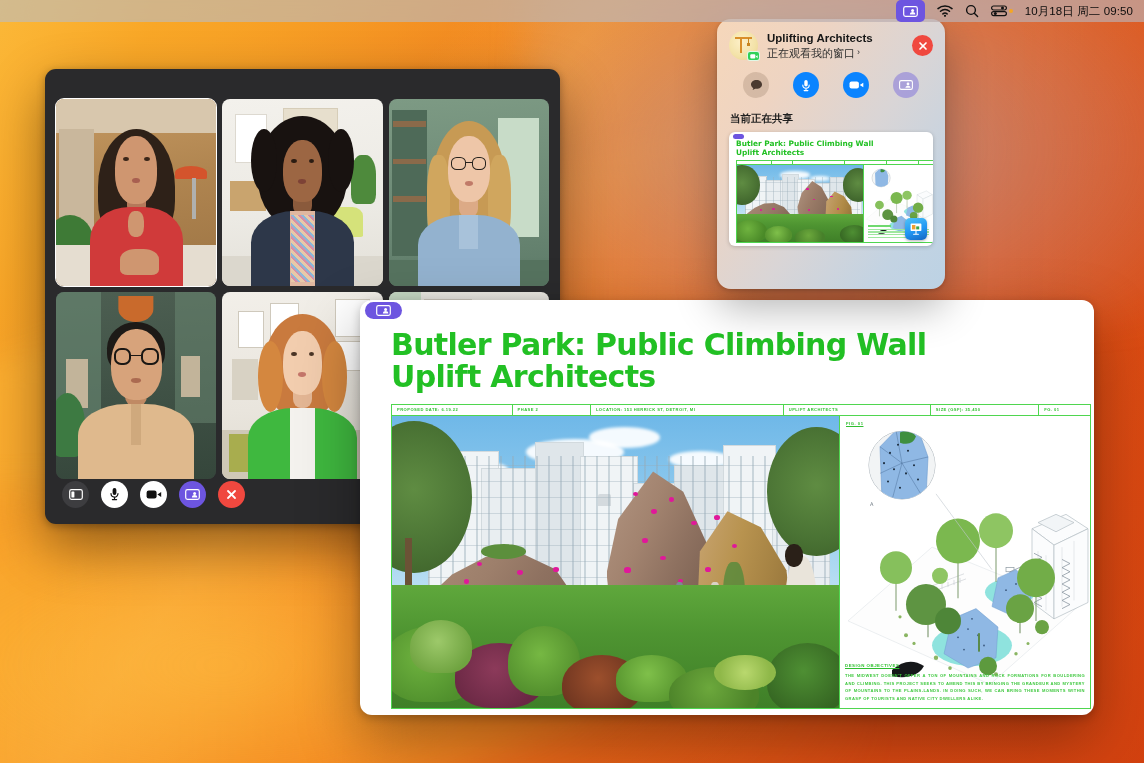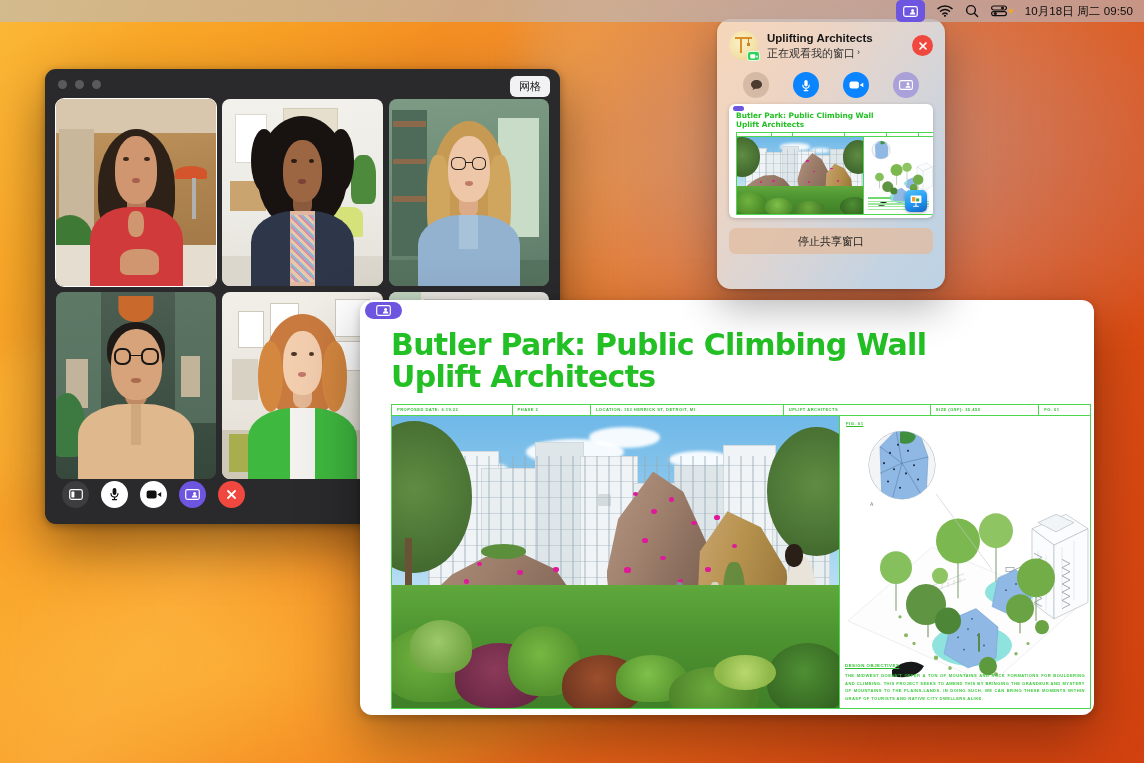--- a/index.html
+++ b/index.html
@@ -329,28 +329,20 @@
       <circle cx="11.5" cy="3" r="1.5" fill="#111"></circle>
       <rect x="0.6" y="6.6" width="14.8" height="4" rx="2" fill="none" stroke="#111" stroke-width="1.2"></rect>
       <circle cx="4.3" cy="8.6" r="1.5" fill="#111"></circle>
     </svg>
     <span class="mb-dot"></span>
   </div>
   <div class="mb-item mb-clock">10月18日 周二  09:50</div>
 </div>
 
 <div id="call-window">
-  <div id="call-titlebar">
-    <div class="traffic">
-      <span class="tl"></span>
-      <span class="tl"></span>
-      <span class="tl"></span>
-    </div>
-    <div class="grid-btn">网格</div>
-  </div>
 
   <div id="video-grid">
 
     <div class="vtile active">
       <div class="scene" style="background:linear-gradient(170deg,#c69a62 0%,#b08550 45%,#9c7444 100%)"></div>
       <div style="position:absolute;left:0;top:0;width:100%;height:18%;background:#d8c7ad"></div>
       <div style="position:absolute;left:2%;top:16%;width:22%;height:56%;background:#c9b79c"></div>
       <div style="position:absolute;left:-6%;bottom:8%;width:30%;height:30%;background:#3e7a36;border-radius:50% 50% 30% 30%"></div>
       <div style="position:absolute;right:6%;top:36%;width:20%;height:7%;background:#d4542c;border-radius:50% 50% 10% 10%"></div>
       <div style="position:absolute;right:13%;top:42%;width:2%;height:22%;background:#b0b0ae"></div>
@@ -787,20 +779,21 @@
     </div>
     <div class="ftb purple">
       <svg width="14" height="10" viewBox="0 0 14 10">
         <rect x="0.6" y="0.6" width="12.8" height="8.8" rx="1.7" fill="none" stroke="#fff" stroke-width="1.1"></rect>
         <circle cx="9" cy="4" r="1.4" fill="#fff"></circle>
         <path d="M6.4 7.8c0-1.4 1.2-2.1 2.6-2.1s2.6.7 2.6 2.1z" fill="#fff"></path>
       </svg>
     </div>
   </div>
 
+  <div id="ft-sharing-label">当前正在共享</div>
 
   <div id="ft-thumb">
     <div class="thumb-pill"></div>
     <div id="thumb-title">Butler Park: Public Climbing Wall
 Uplift Architects</div>
     <div id="thumb-meta">
       <div class="tm-cell"></div>
         <div class="tm-cell"></div>
         <div class="tm-cell"></div>
       <div class="tm-cell"></div>
@@ -898,14 +891,13 @@
       <svg width="14" height="14" viewBox="0 0 14 14">
         <rect x="1.6" y="1.6" width="10.8" height="7.4" rx="0.8" fill="#fff"></rect>
         <rect x="3" y="3" width="3.4" height="4.4" fill="#f0a030"></rect>
         <rect x="7.2" y="4.4" width="3" height="3" fill="#3aa64a"></rect>
         <line x1="7" y1="9" x2="7" y2="12" stroke="#fff" stroke-width="1.1"></line>
         <line x1="4.6" y1="12.2" x2="9.4" y2="12.2" stroke="#fff" stroke-width="1.1" stroke-linecap="round"></line>
       </svg>
     </div>
   </div>
 
-  <div id="ft-stop-btn">停止共享窗口</div>
 </div>
 
 </body></html>

